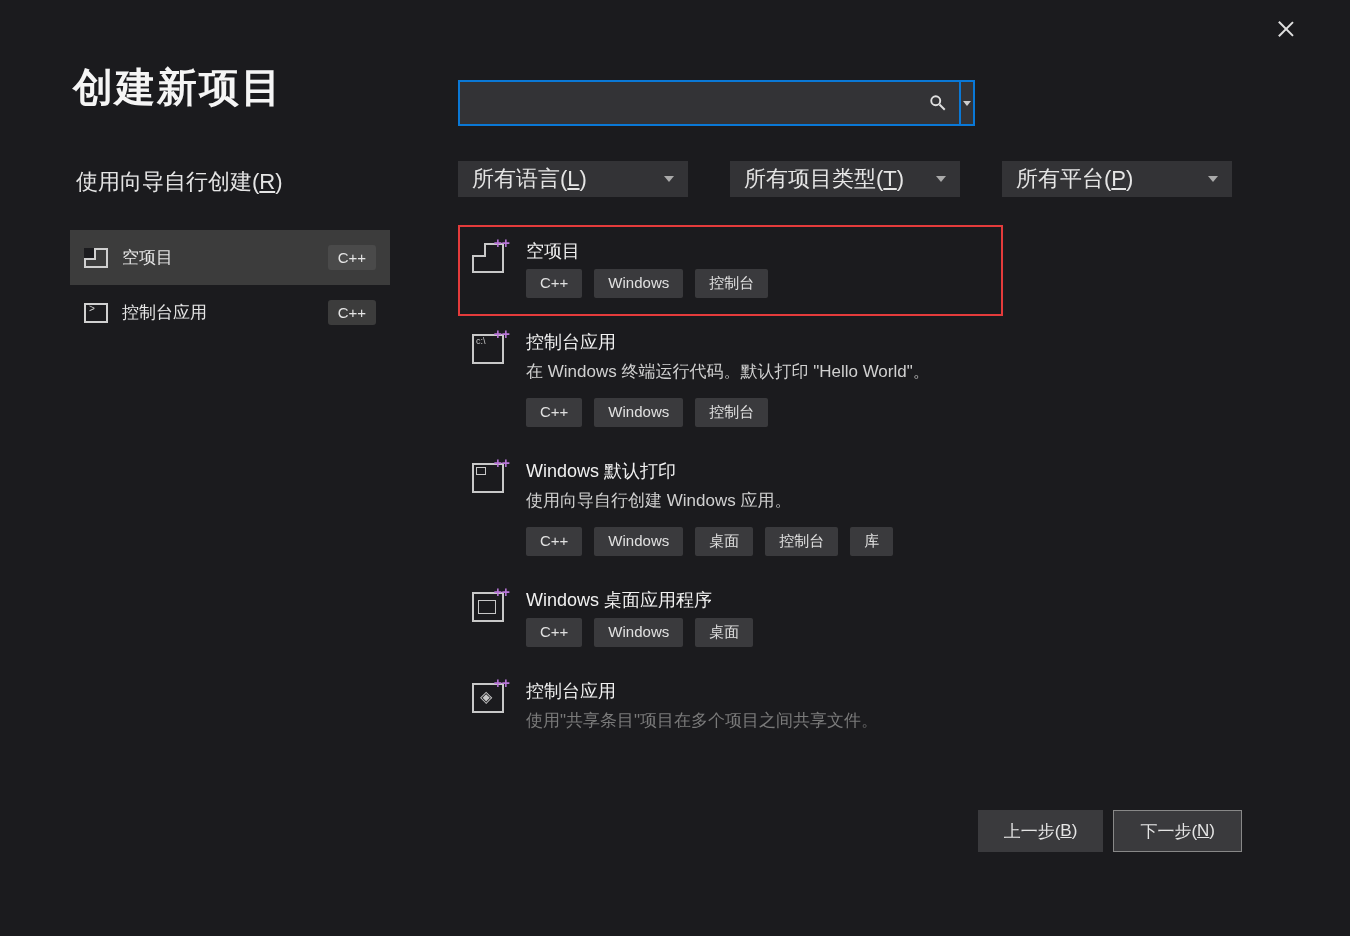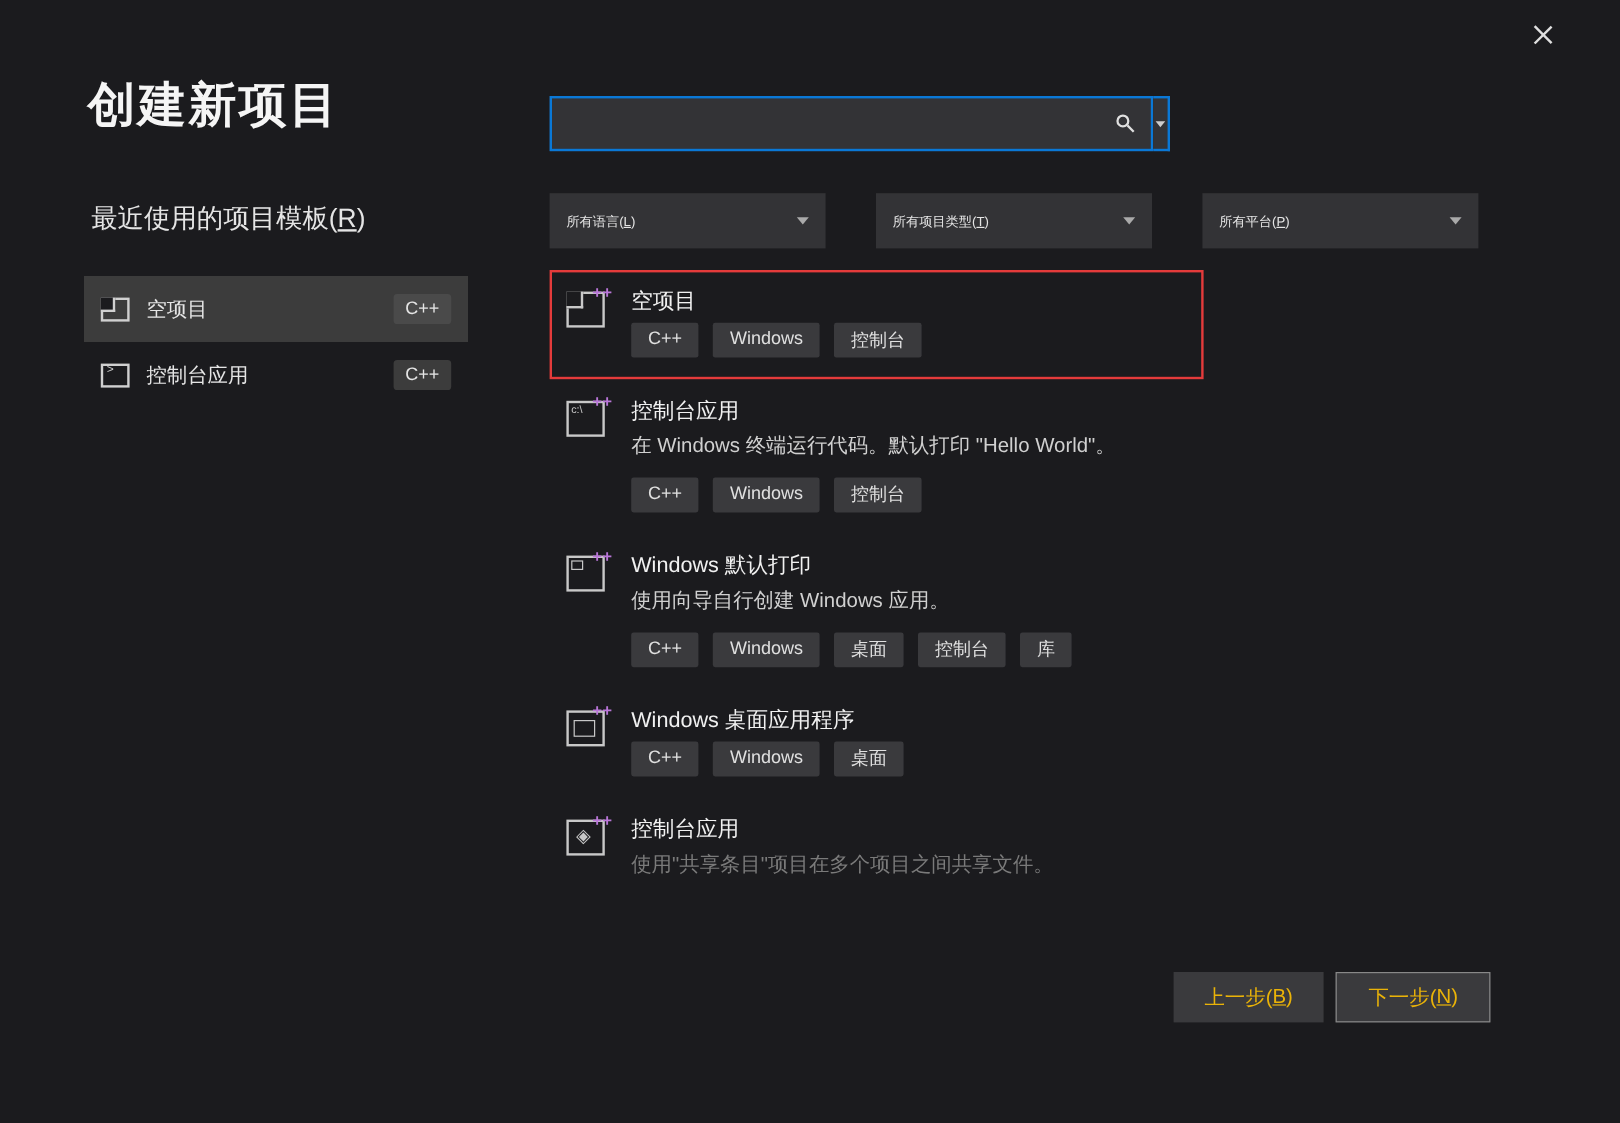--- a/index.html
+++ b/index.html
@@ -86,23 +86,23 @@
 .search-drop::after {
   content:""; border-left:4px solid transparent; border-right:4px solid transparent;
   border-top:5px solid #ccc;
 }
 
 .filters {
   position:absolute; top:161px; left:458px;
   display:flex; gap:42px;
 }
 .filter {
-  width:230px; height:46px; background:#333336;
+  width:230px; height:36px; background:#333336;
   display:flex; align-items:center; justify-content:space-between;
-  padding:0 14px; cursor:pointer; font-size:11px; color:#e5e5e5;
+  padding:0 14px; cursor:pointer; font-size:22px; color:#e5e5e5;
 }
 .filter u { text-decoration:underline; }
 .filter::after {
   content:""; border-left:5px solid transparent; border-right:5px solid transparent;
   border-top:6px solid #aaa;
 }
 
 .templates {
   position:absolute; top:225px; left:458px; width:545px;
   display:flex; flex-direction:column; gap:0;
@@ -149,34 +149,34 @@
   font-size:15px; border-radius:2px;
 }
 
 .footer-btns {
   position:absolute; bottom:84px; right:108px;
   display:flex; gap:10px;
 }
 .btn {
   height:42px; padding:0 26px; font-size:17px;
   display:flex; align-items:center; cursor:pointer;
-  background:#3a3a3d; color:#eab308;
+  background:#3a3a3d; color:#e5e5e5;
 }
 .btn.primary { border:1.5px solid #888;text-align:center; }
 .btn u { text-decoration:underline; }
 </style>
 </head>
 <body>
 
 <div class="close-btn"></div>
 
 <div class="title">创建新项目</div>
 
 <div class="recent-label">
-  <span>最近使用的项目模板(</span><u>R</u><span>)</span>
+  <span>使用向导自行创建(</span><u>R</u><span>)</span>
 </div>
 
 <div class="recent-list" id="recent-list">
     <div class="recent-item selected">
       <div class="ri-left">
         <div class="ri-icon empty"></div>
         <div class="ri-name">空项目</div>
       </div>
       <div class="ri-badge">C++</div>
     </div>

